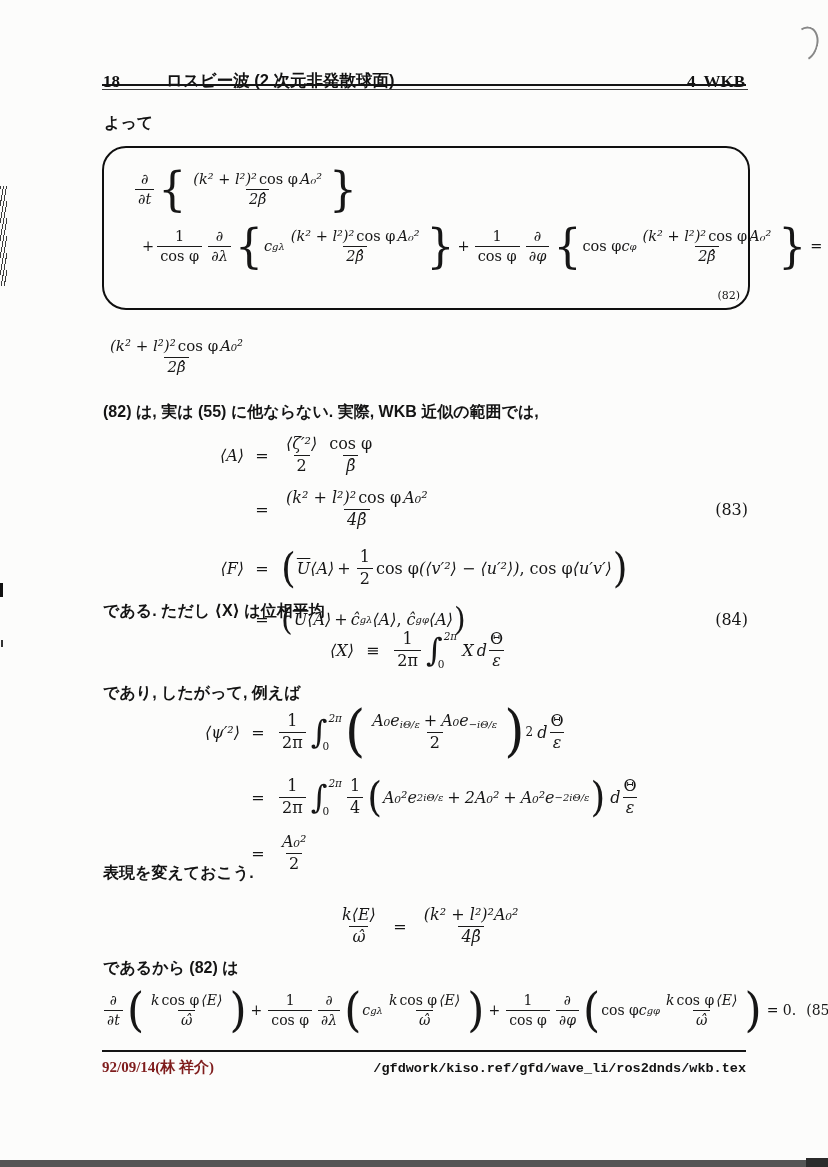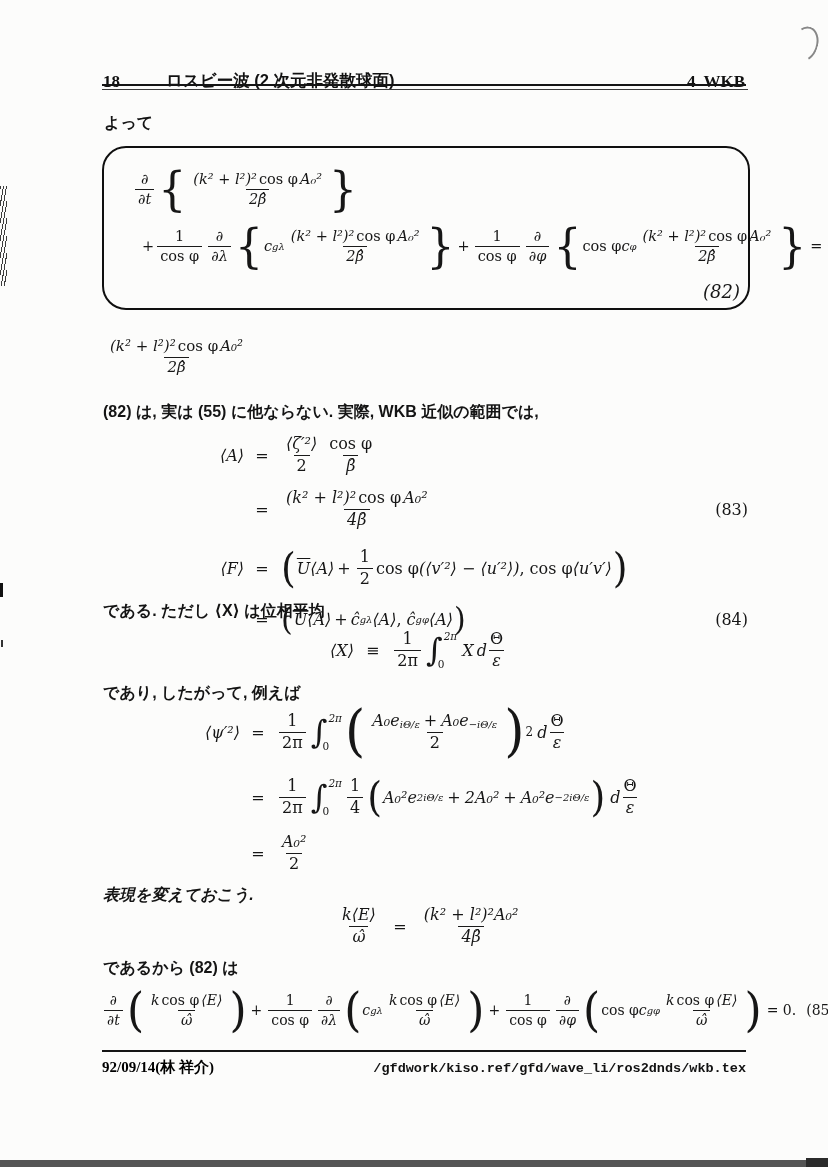--- a/index.html
+++ b/index.html
@@ -26,21 +26,21 @@
   .il .u{margin-left:1px;}
   .il .l{margin-left:-5px;margin-top:auto;}
   .lhs{display:inline-flex;justify-content:flex-end;width:58px;}
   .lhs2{display:inline-flex;justify-content:flex-end;width:64px;}
   .es{display:inline-block;width:36px;text-align:center;font-style:normal;}
   .eqnum{font-style:normal;margin-left:auto;}
   .boxmath{font-size:14.5px;}
   .eq85{font-size:14px;}
   .rule{background:#151515;}
   .ftpath{font-family:"Liberation Mono","DejaVu Sans Mono",monospace;font-weight:700;font-size:13.5px;color:#111;}
-  .ftleft{font-weight:700;font-size:15px;color:#000000;}
+  .ftleft{font-weight:700;font-size:15px;color:#7f1d1d;}
   .noise{background:repeating-linear-gradient(100deg,#1a1a1a 0 1px,transparent 1px 3px);}
 </style>
 </head>
 <body>
 
 <div class="page">
 
   <div class="abs" style="left:792px;top:26px;width:22px;height:32px;border:2px solid #888;border-radius:50%;border-left-color:transparent;border-bottom-color:transparent;transform:rotate(18deg);"></div>
   <div class="abs noise" style="left:0;top:186px;width:7px;height:100px;opacity:.85;"></div>
   <div class="abs" style="left:0;top:583px;width:3px;height:14px;background:#111;"></div>
@@ -116,21 +116,21 @@
         <span class="nu">
             <span>(k² + l²)²</span>
             <span class="rm" style="margin:0 2px;">cos φ</span>
             <span>A₀²</span>
           </span>
         <span class="de">2β̂</span>
       </span>
       <span class="bg s44">}</span>
       <span class="rm" style="margin-left:3px;">= 0.</span>
     </div>
-    <span class="abs math rm" style="right:8px;bottom:6px;font-size:18px;font-style:italic;">(82)</span>
+    <span class="abs math rm" style="right:8px;bottom:6px;font-size:11px;">(82)</span>
   </div>
 
   <div class="abs row math" style="left:104px;top:330px;height:54px;font-size:15px;">
     <span class="fr">
       <span class="nu">
           <span>(k² + l²)²</span>
           <span class="rm" style="margin:0 2px;">cos φ</span>
           <span>A₀²</span>
         </span>
       <span class="de">2β̂</span>
@@ -302,21 +302,21 @@
     <div class="row" style="height:50px;margin-top:2px;">
       <span class="lhs2"></span>
       <span class="es">=</span>
       <span class="fr">
           <span class="nu">A₀²</span>
           <span class="de rm">2</span>
         </span>
     </div>
   </div>
 
-  <div class="abs jp" style="left:103px;top:885px;font-style:italic;">表現を変えておこう.</div>
+  <div class="abs jp" style="left:103px;top:863px;">表現を変えておこう.</div>
 
   <div class="abs row math" style="left:336px;top:900px;height:52px;">
     <span class="fr">
         <span class="nu">k⟨E⟩</span>
         <span class="de">ω̂</span>
       </span>
     <span class="es">=</span>
     <span class="fr">
         <span class="nu">(k² + l²)²A₀²</span>
         <span class="de">4β̂</span>

